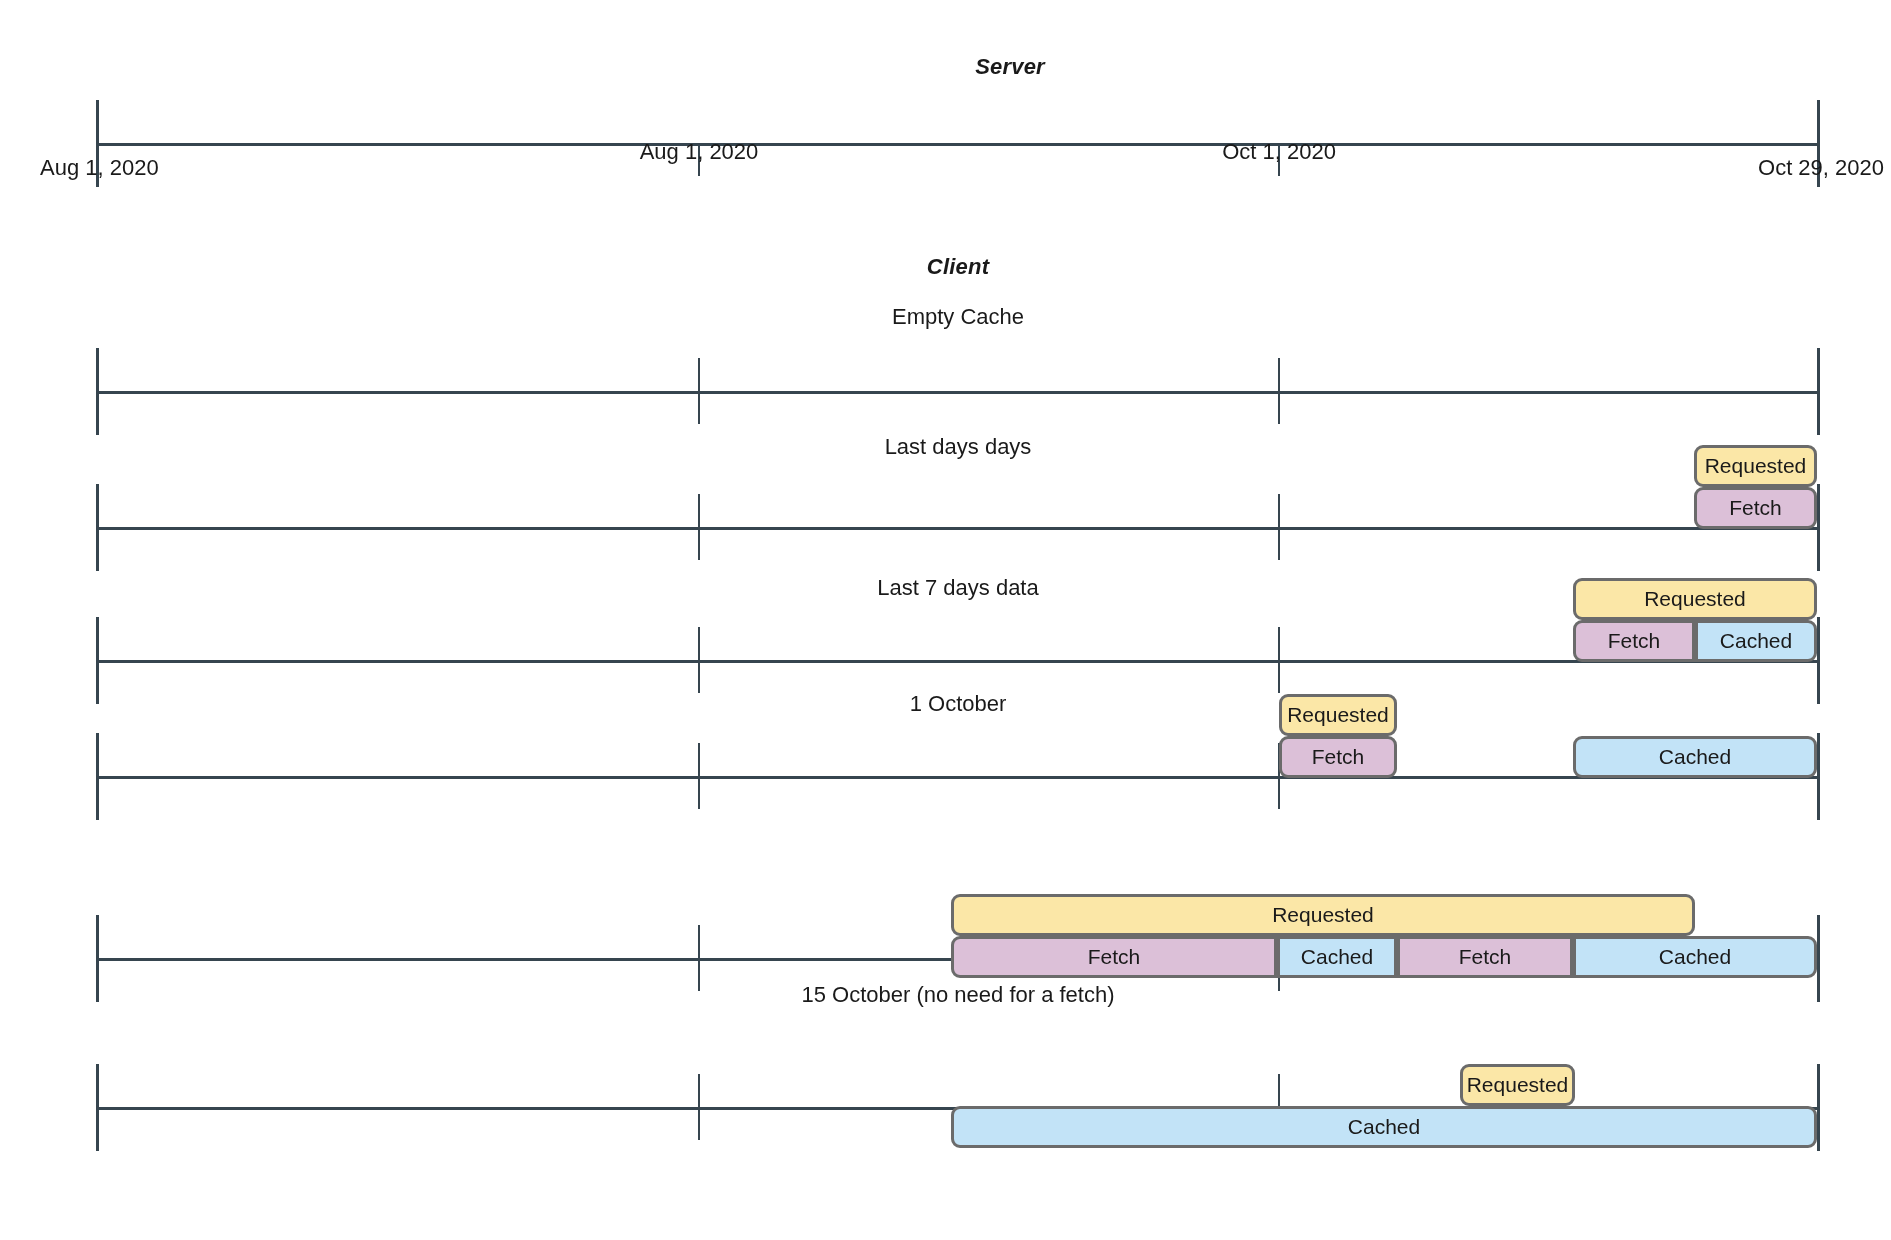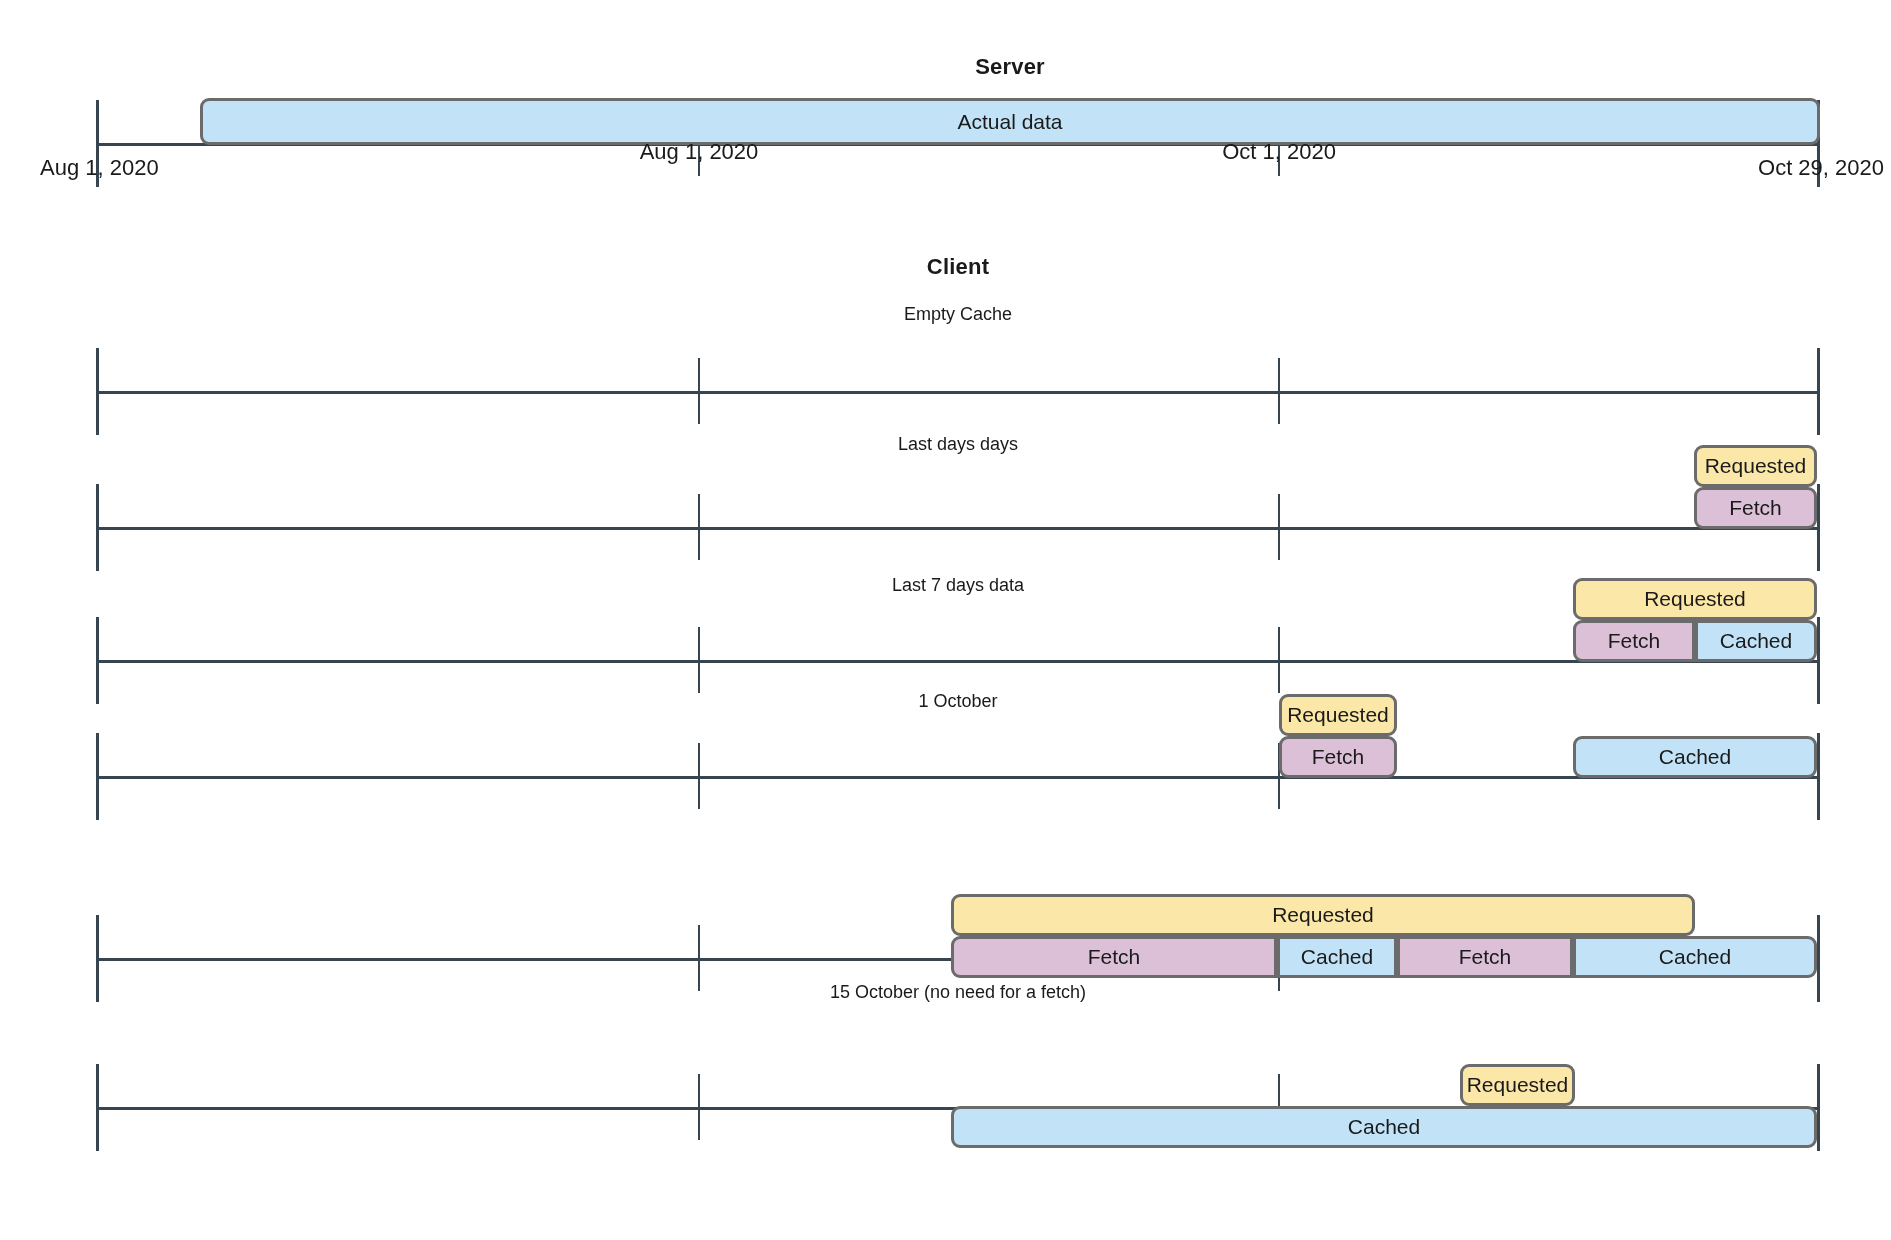--- a/index.html
+++ b/index.html
@@ -22,24 +22,25 @@
   
   .section-title {
     position: absolute;
     font-size: 22px;
     font-weight: bold;
     color: #1a1a1a;
     text-align: left;
     white-space: nowrap;
     transform: translateX(-50%);
     letter-spacing: 0.2px;
+    font-style: italic;
   }
   .row-label {
     position: absolute;
-    font-size: 18px;
+    font-size: 22px;
     font-weight: normal;
     color: #1a1a1a;
     text-align: center;
     white-space: nowrap;
     transform: translateX(-50%);
   }
   .axis-tick-label {
     position: absolute;
     font-size: 22px;
     color: #1a1a1a;
@@ -108,21 +109,20 @@
 <div id="canvas">
 
   <div class="section-title" style="left:1010px; top:54px;">Server</div>
 
   <div class="axis-line" style="left:97px; top:143px; width:1723px;"></div>
   <div class="axis-endtick" style="left:96px; top:100px; height:87px;"></div>
   <div class="axis-endtick" style="left:1817px; top:100px; height:87px;"></div>
   <div class="axis-midtick" style="left:698px; top:143px; height:33px;"></div>
   <div class="axis-midtick" style="left:1278px; top:143px; height:33px;"></div>
 
-  <div class="bar actual" style="left:200px; top:98px; width:1620px; height:47px;">Actual data</div>
 
   <div class="axis-tick-label" style="left:40px; top:155px;">Aug 1, 2020</div>
   <div class="axis-tick-label center" style="left:699px; top:139px;">Aug 1, 2020</div>
   <div class="axis-tick-label center" style="left:1279px; top:139px;">Oct 1, 2020</div>
   <div class="axis-tick-label right" style="left:1884px; top:155px;">Oct 29, 2020</div>
 
   <div class="section-title" style="left:958px; top:254px;">Client</div>
 
   <div class="row-label" style="left:958px; top:304px;">Empty Cache</div>
   <div class="axis-line" style="left:97px; top:391px; width:1723px;"></div>

